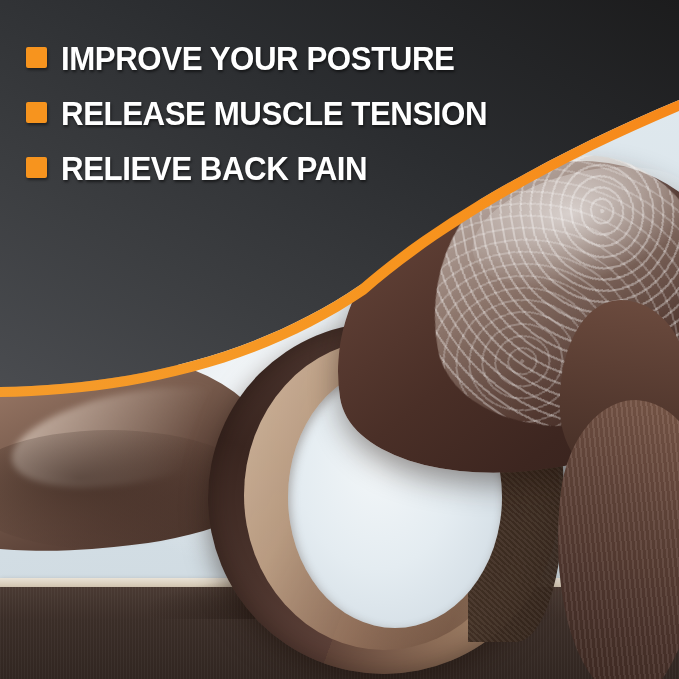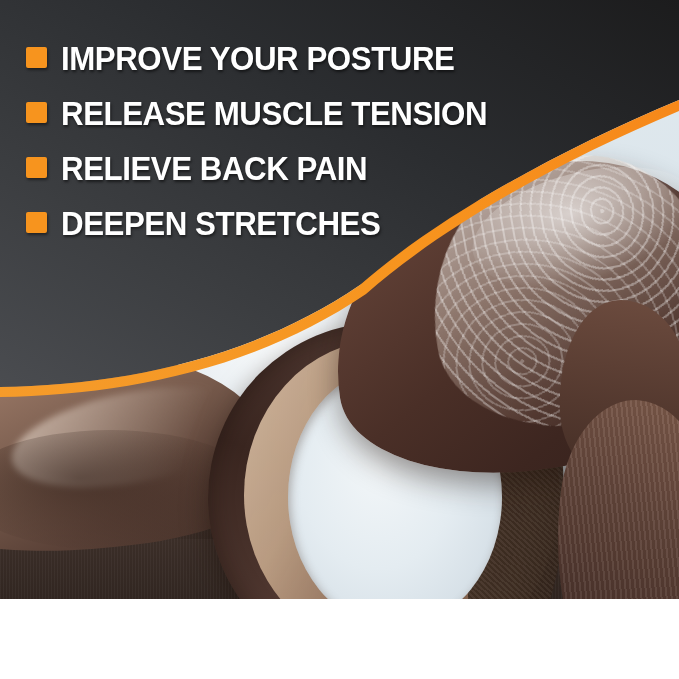--- a/index.html
+++ b/index.html
@@ -7,21 +7,21 @@
 
   html, body {
     width:679px; height:679px;
     background:#ffffff;
     font-family:"Liberation Sans", sans-serif;
     overflow:hidden;
   }
 
   .canvas {
     position:relative;
-    width:679px; height:599px;
+    width:679px; height:679px;
     overflow:hidden;
   }
 
   
   .photo {
     position:absolute;
     inset:0;
     overflow:hidden;
     background:#cfd8dd;
   }
@@ -306,19 +306,15 @@
       <span class="benefit-label">IMPROVE YOUR POSTURE</span>
     </li>
     <li class="benefit">
       <span class="bullet"></span>
       <span class="benefit-label">RELEASE MUSCLE TENSION</span>
     </li>
     <li class="benefit">
       <span class="bullet"></span>
       <span class="benefit-label">RELIEVE BACK PAIN</span>
     </li>
-    <li class="benefit">
-      <span class="bullet"></span>
-      <span class="benefit-label">DEEPEN STRETCHES</span>
-    </li>
   </ul>
 
 </div>
 
 </body></html>

